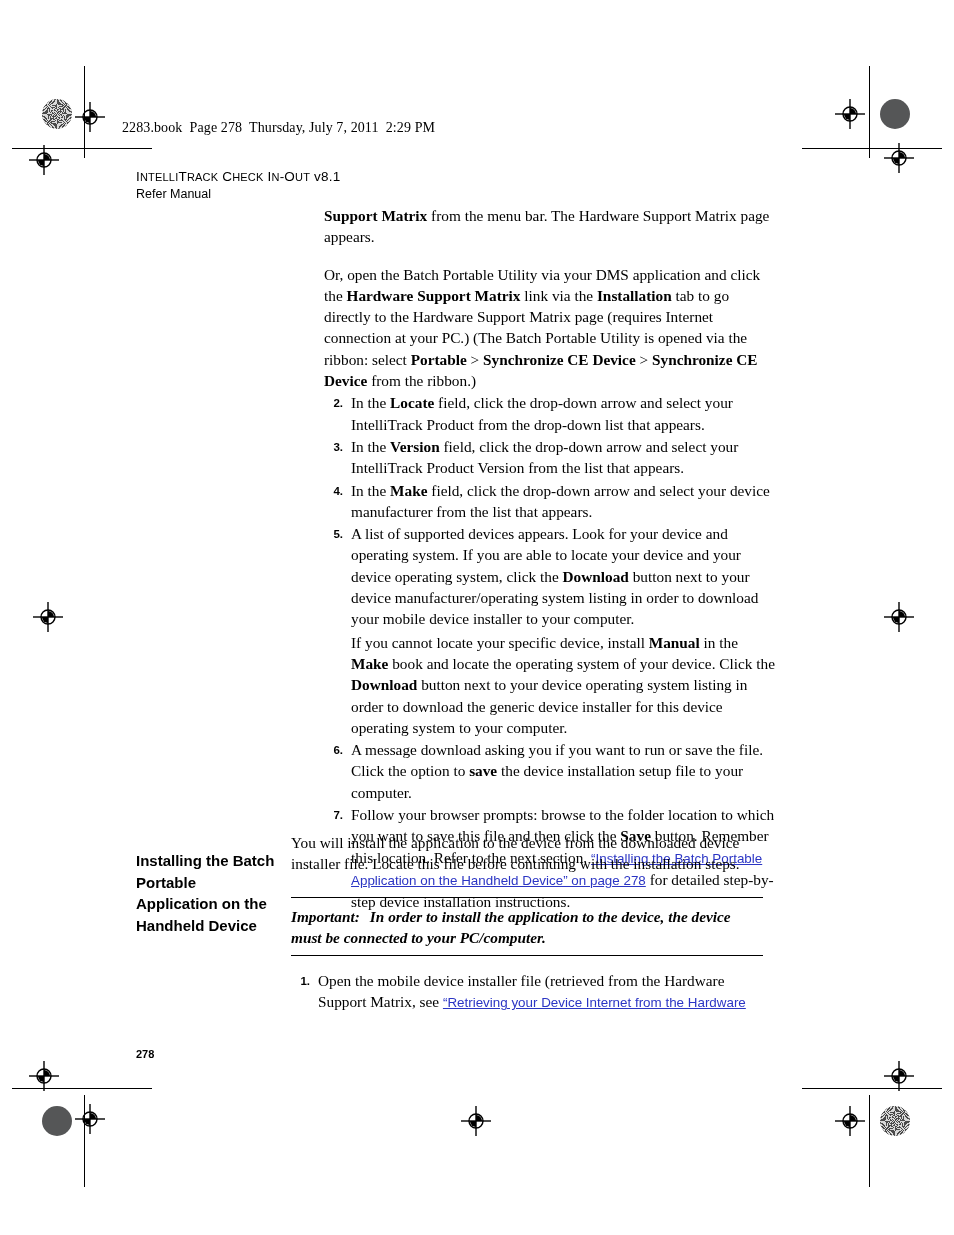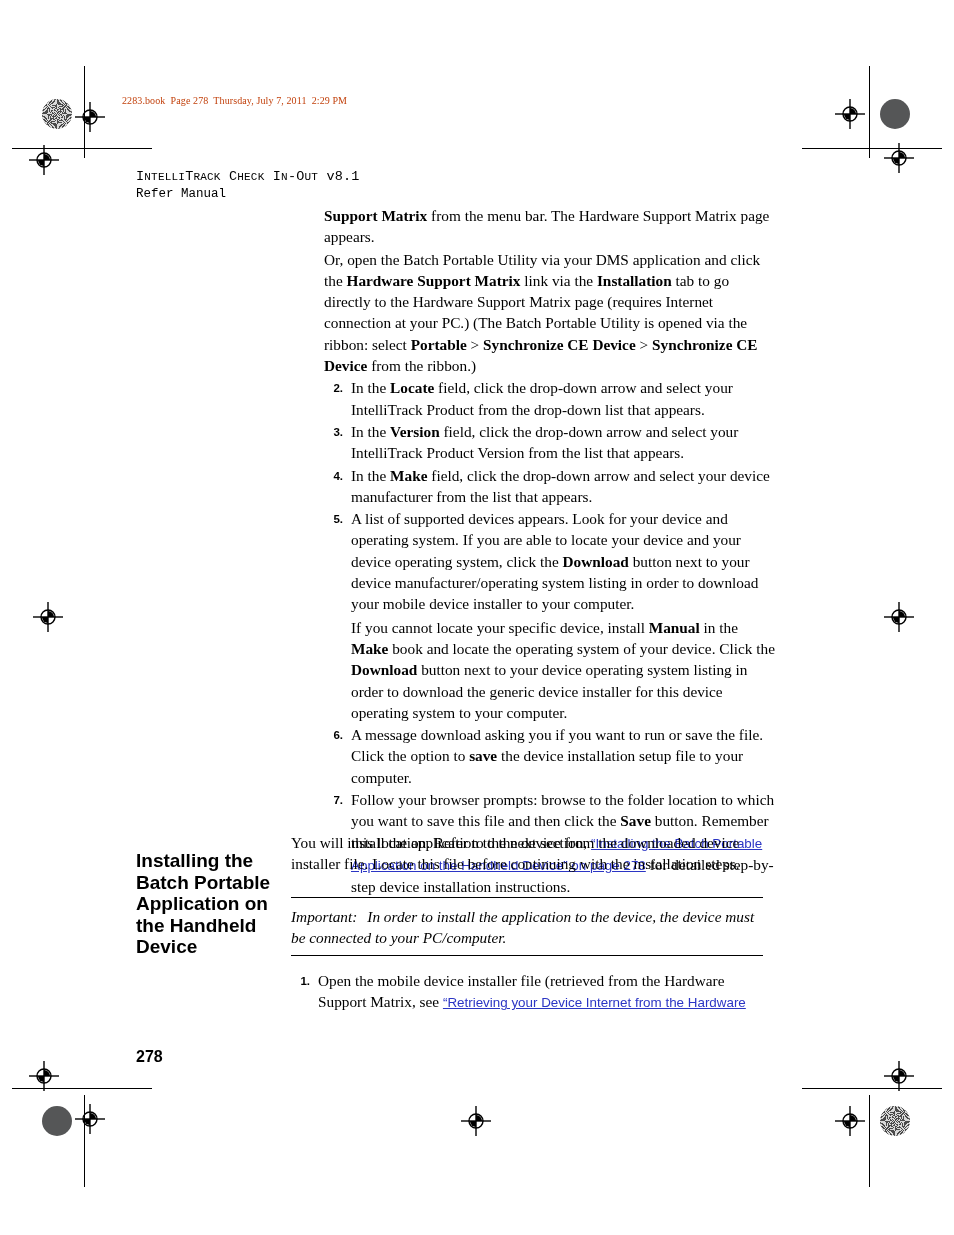--- a/index.html
+++ b/index.html
@@ -45,53 +45,53 @@
 
   
   .page {
     position: absolute;
     left: 0; top: 0;
     width: 954px; height: 1235px;
   }
 
   .filestamp {
     position: absolute;
-    left: 122px; top: 95px;
+    left: 122px; top: 120px;
     font-family: "Liberation Serif", serif;
-    font-size: 10px;
-    color: #c2410c;
+    font-size: 14px;
+    color: #000000;
     white-space: pre;
     letter-spacing: 0.1px;
   }
 
   .runhead {
     position: absolute;
     left: 136px; top: 168px;
-    font-family: Liberation Mono, monospace;
+    font-family: Liberation Sans, sans-serif;
     font-size: 13.5px;
     line-height: 17px;
     color: #000;
   }
   .runhead .l1 { letter-spacing: 0.2px; }
   .runhead .sc { font-size: 11px; }
   .runhead .l2 { font-size: 12.5px; }
 
   .body {
     position: absolute;
     left: 324px; top: 205px;
     width: 452px;
     font-family: "Liberation Serif", serif;
     font-size: 15.3px;
     line-height: 21.3px;
     color: #000;
     text-align: left;
   }
 
   .para { margin: 0 0 0 0; }
-  .para + .para { margin-top: 1px; }
+  .para + .para { margin-top: 16px; }
 
   .listitem {
     position: relative;
     padding-left: 27px;
     margin-top: 1px;
   }
   .listitem .num {
     position: absolute;
     left: 0; top: 1px;
     width: 19px;
@@ -112,21 +112,21 @@
     font-family: "Liberation Sans", sans-serif;
     font-size: 13.4px;
   }
 
   .section {
     position: absolute;
     left: 136px; top: 850px;
     width: 140px;
     font-family: "Liberation Sans", sans-serif;
     font-weight: bold;
-    font-size: 19px;
+    font-size: 15px;
     line-height: 21.5px;
     color: #000;
   }
 
   .body2 {
     position: absolute;
     left: 291px; top: 832px;
     width: 472px;
     font-family: "Liberation Serif", serif;
     font-size: 15.3px;
@@ -134,32 +134,33 @@
     color: #000;
   }
 
   .note {
     margin-top: 22px;
     border-top: 1.3px solid #000;
     border-bottom: 1.3px solid #000;
     padding: 8px 0 7px 0;
     font-style: italic;
     line-height: 21.3px;
+    font-weight: bold;
   }
   .note .lbl { font-style: italic; }
   .note .gap { display: inline-block; width: 10px; }
 
   .body2 .listitem { padding-left: 27px; margin-top: 14px; }
 
   .pagenum {
     position: absolute;
     left: 136px; top: 1048px;
     font-family: "Liberation Sans", sans-serif;
     font-weight: bold;
-    font-size: 16px;
+    font-size: 11px;
     color: #000;
   }
 </style>
 </head>
 <body>
 
 <div class="marks">
 
   <div class="trimline trim-v" style="left:84px; top:66px; height:92px;"></div>
   <div class="trimline trim-v" style="left:84px; top:1095px; height:92px;"></div>

